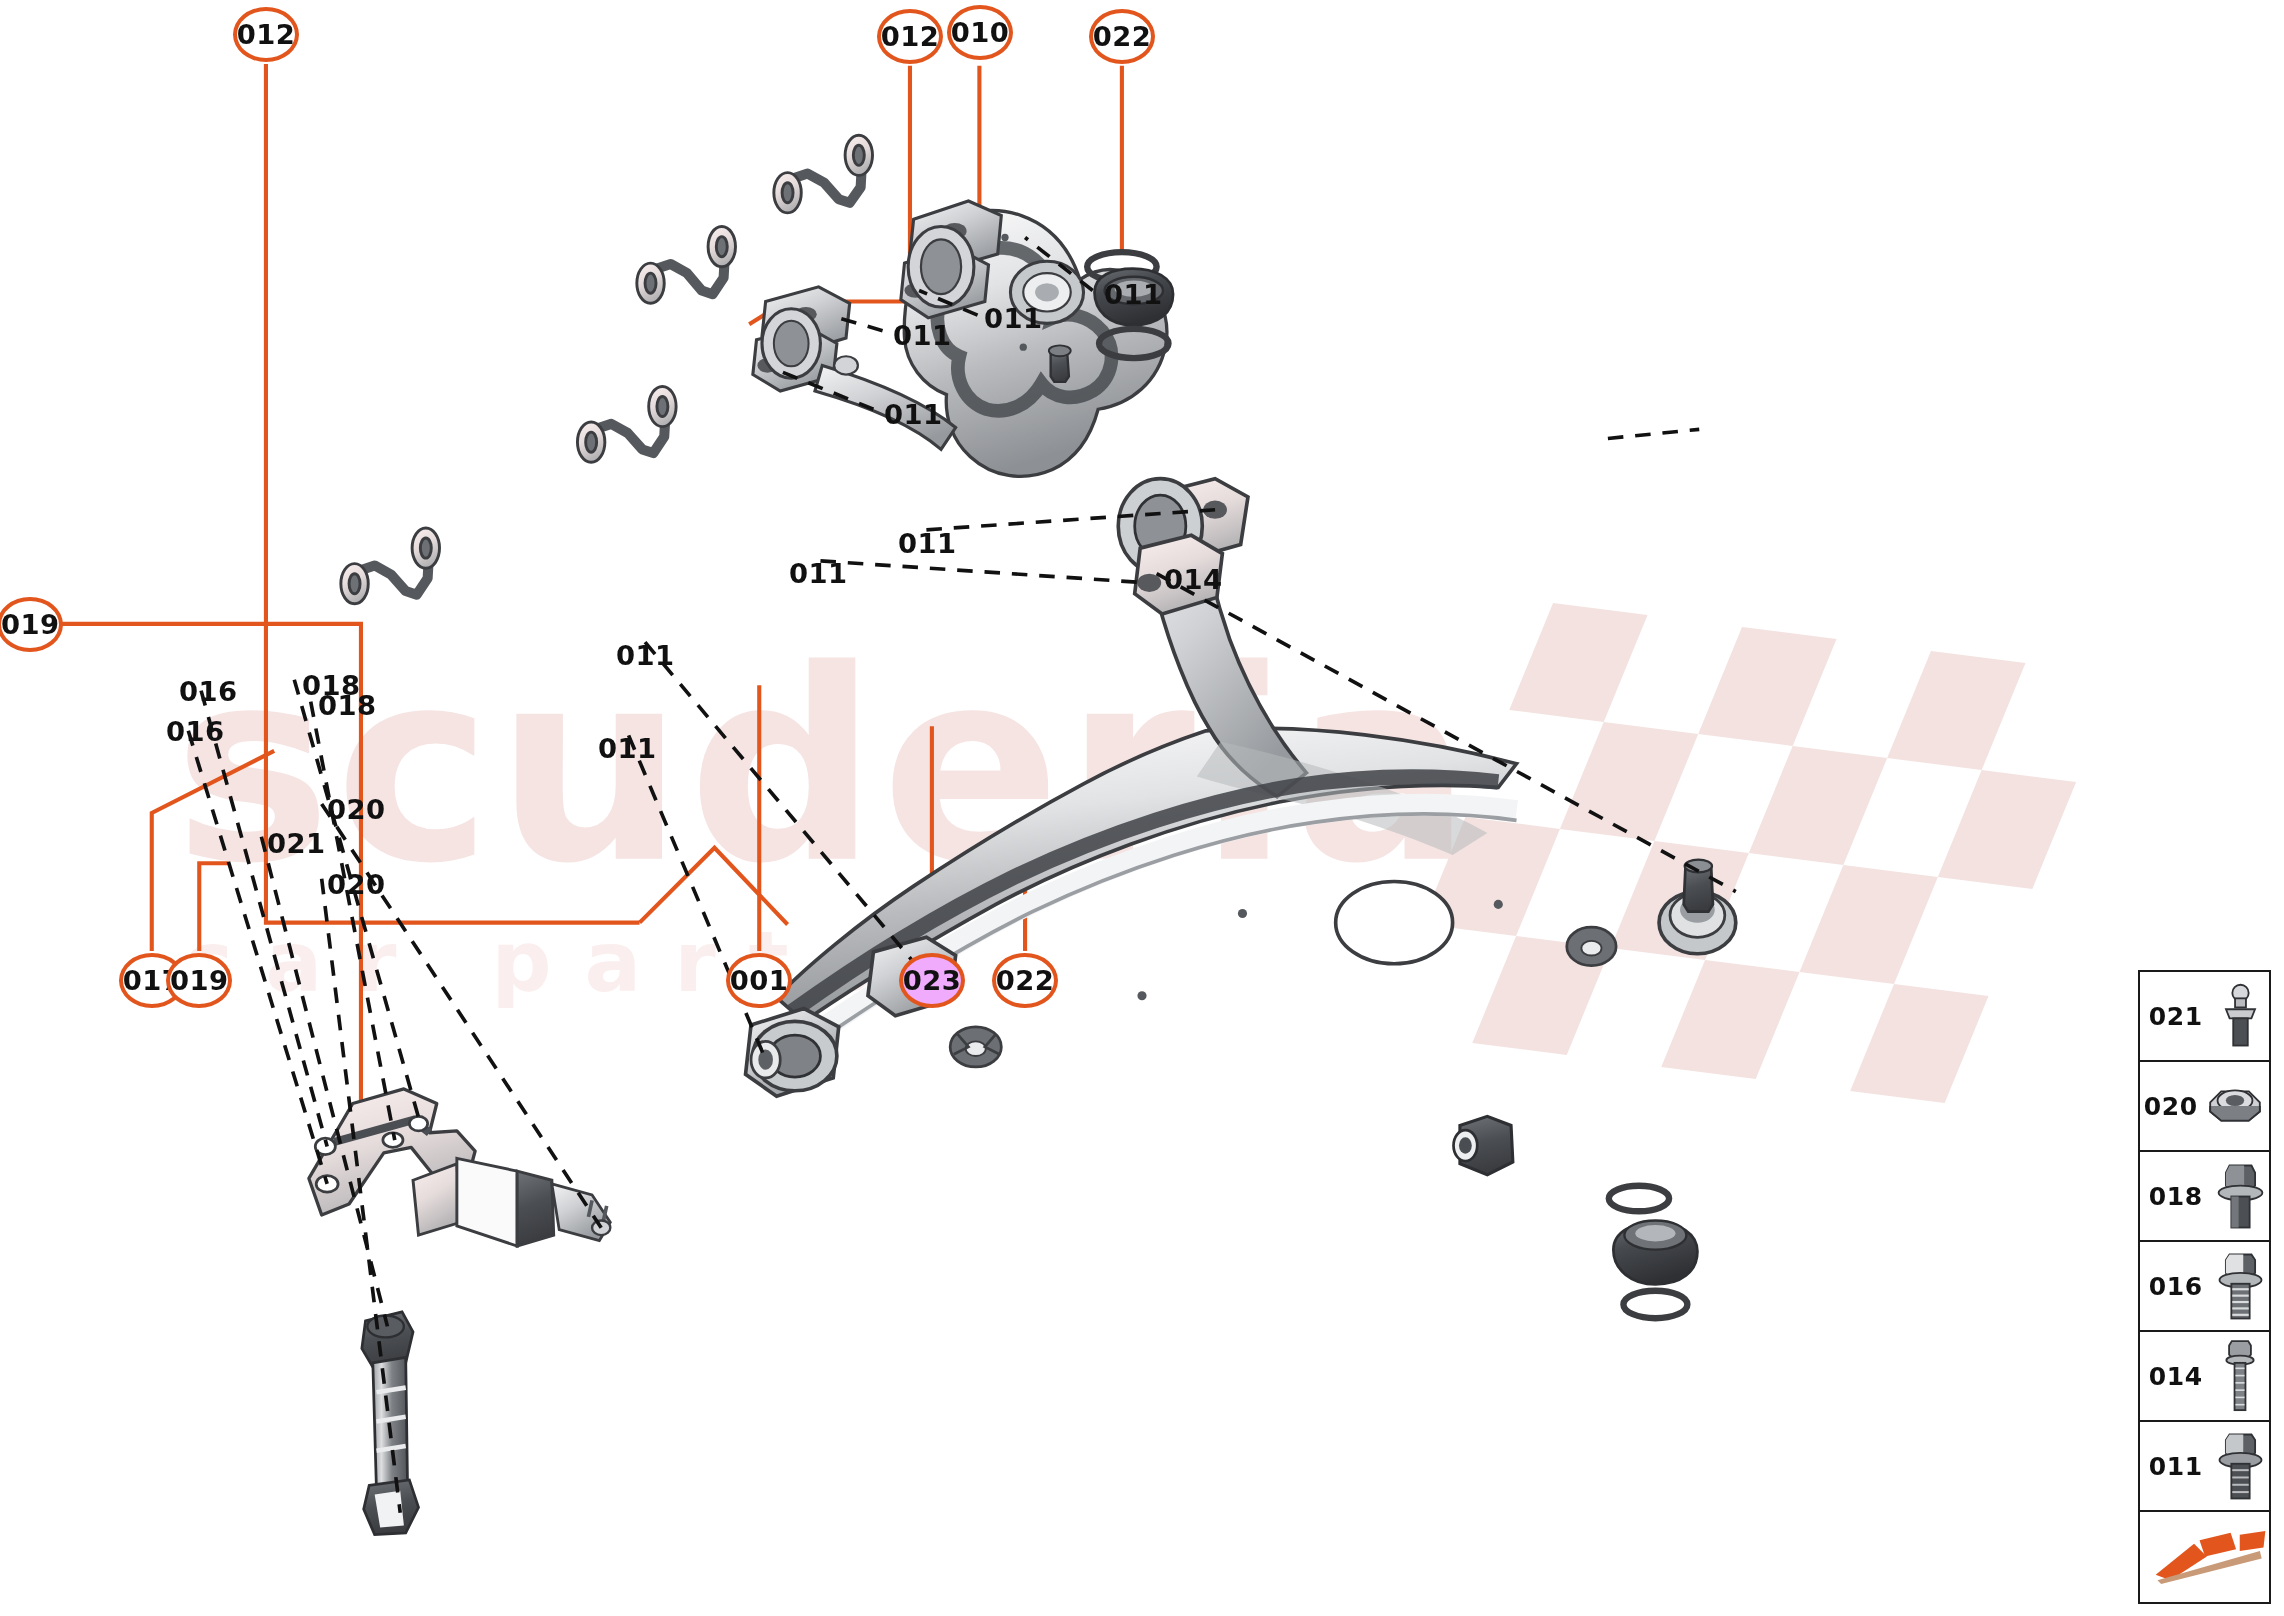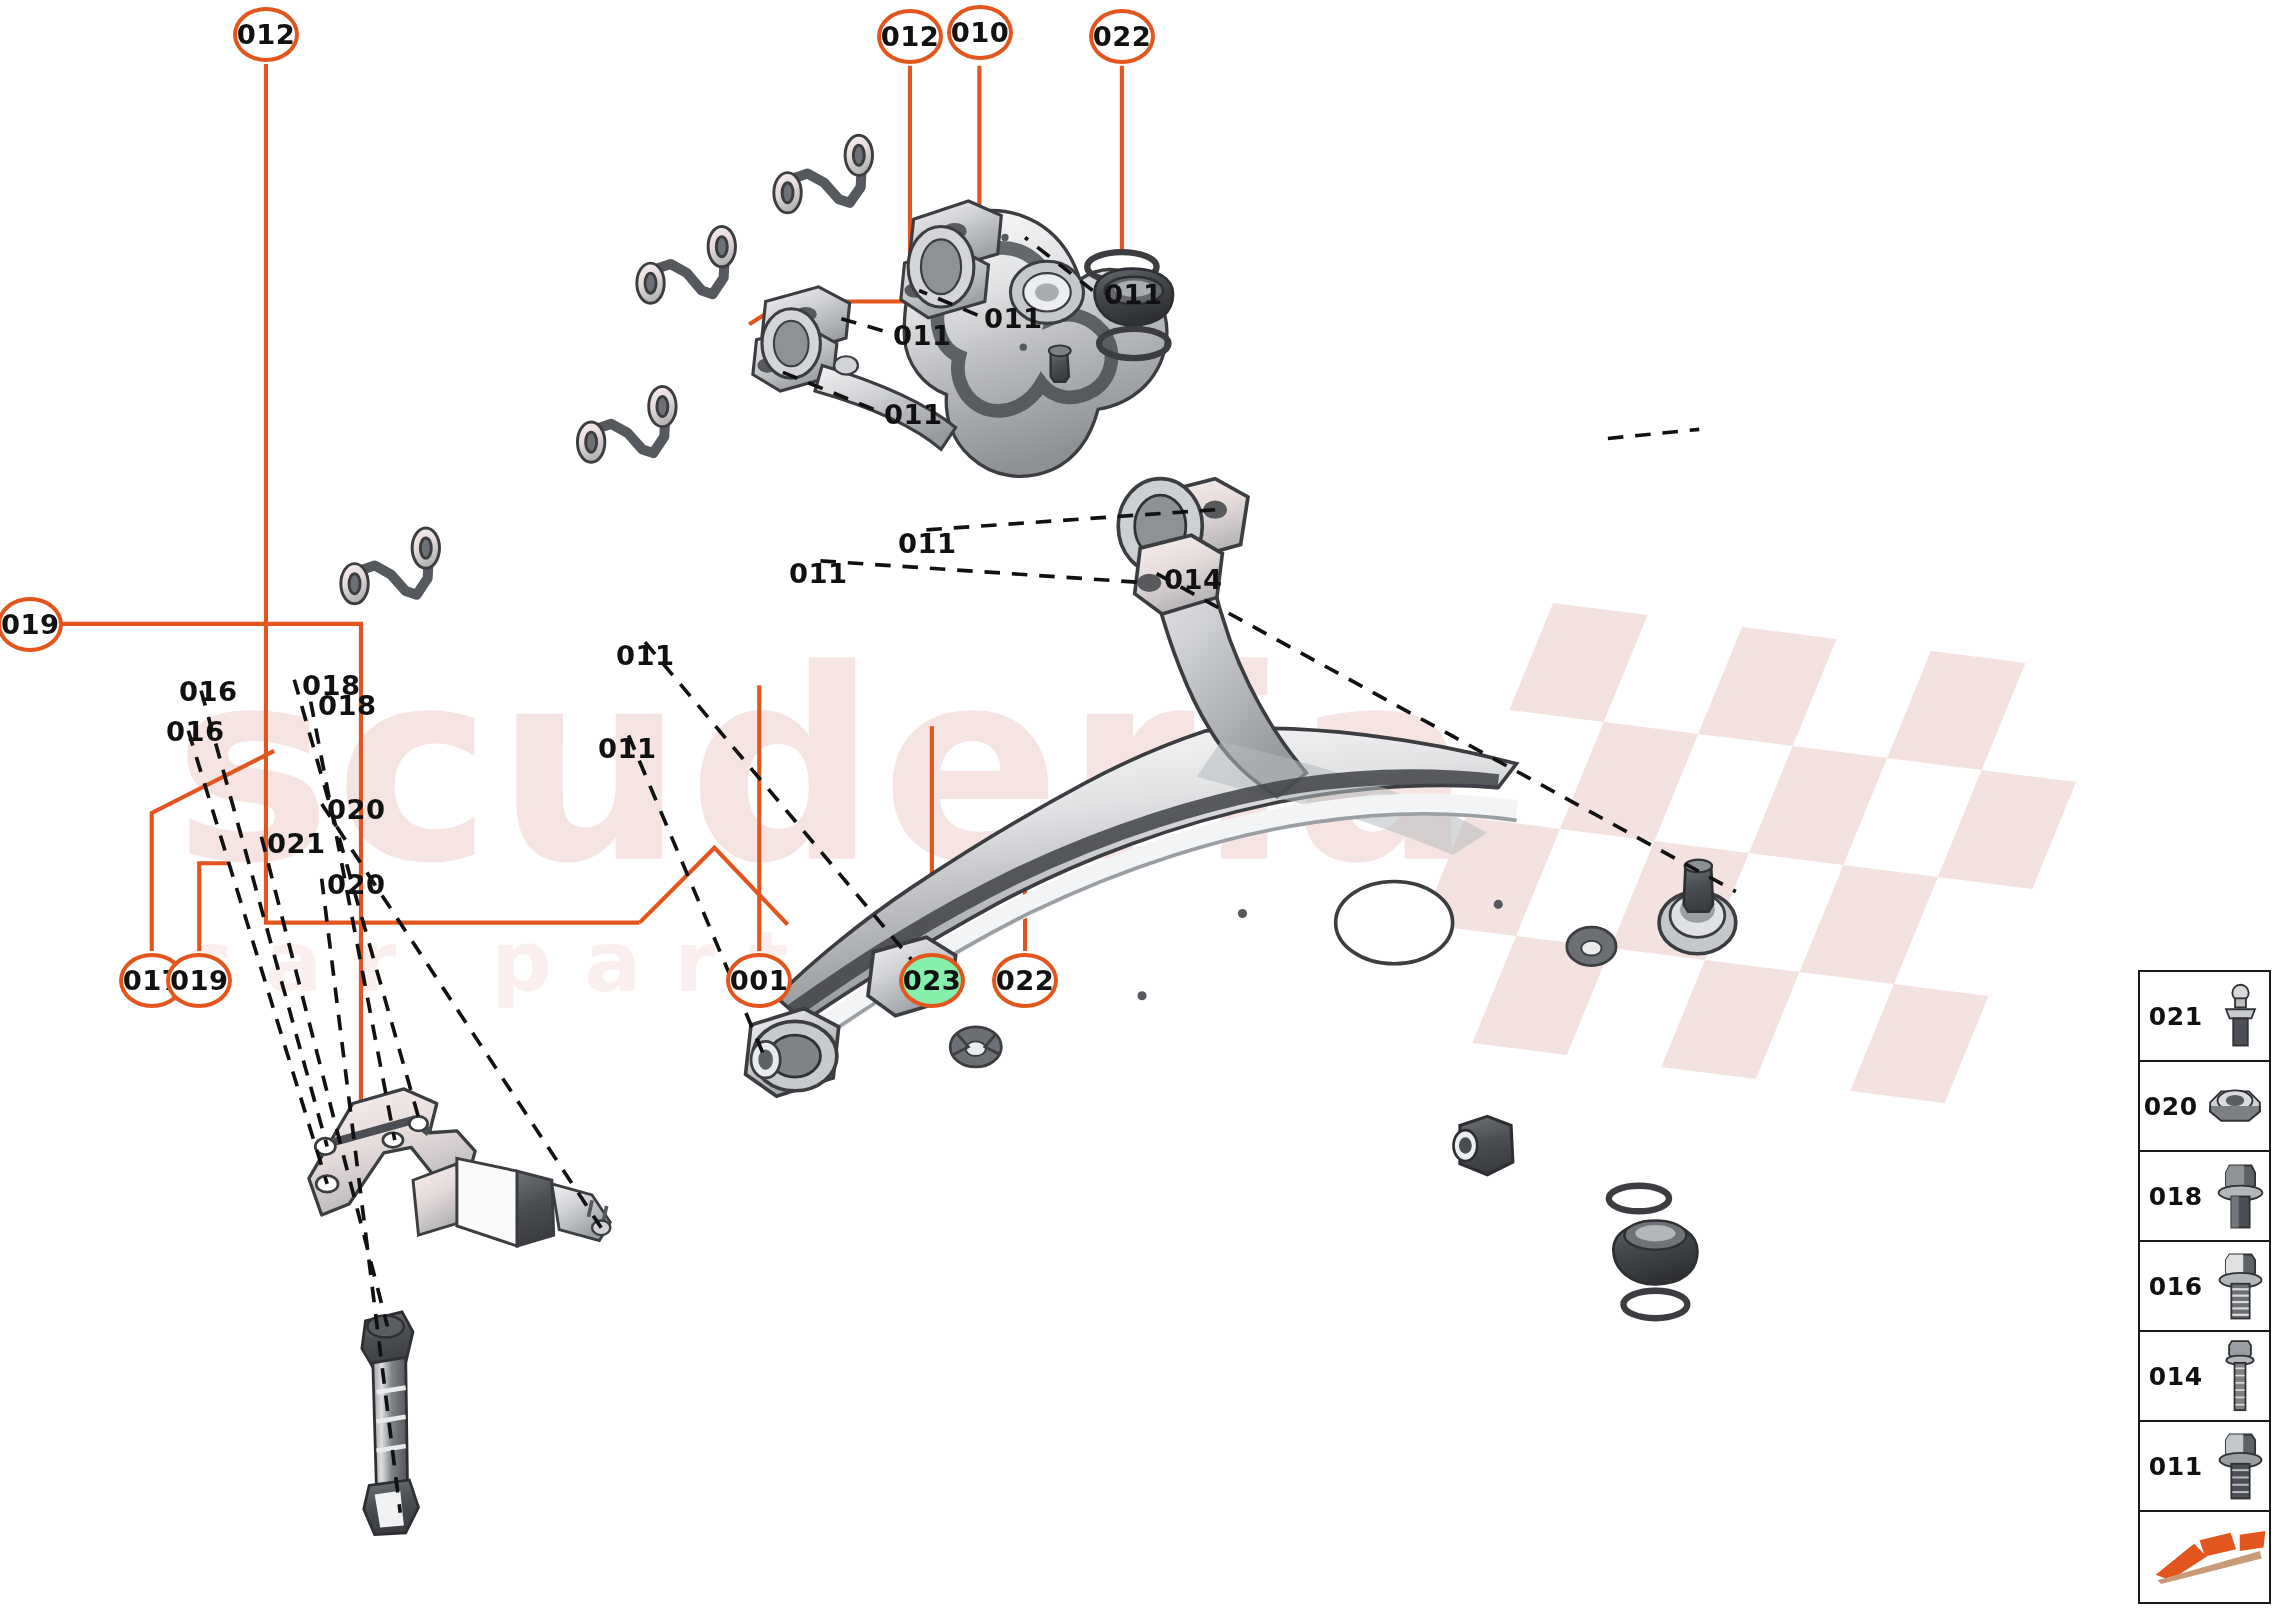--- a/index.html
+++ b/index.html
@@ -381,21 +381,21 @@
       </div>
       <div style="position: absolute; left: 119px; top: 953px; width: 66px; height: 55px; border: 4.1px solid rgb(226, 86, 30); border-radius: 50%; background: rgb(255, 255, 255); display: flex; align-items: center; justify-content: center; box-sizing: border-box;">
         <span style="font-family: &quot;DejaVu Sans&quot;, sans-serif; font-size: 27.4px; font-weight: bold; color: rgb(17, 17, 17); letter-spacing: 0.5px;">017</span>
       </div>
       <div style="position: absolute; left: 166px; top: 953px; width: 66px; height: 55px; border: 4.1px solid rgb(226, 86, 30); border-radius: 50%; background: rgb(255, 255, 255); display: flex; align-items: center; justify-content: flex-start; box-sizing: border-box;">
         <span style="font-family: &quot;DejaVu Sans&quot;, sans-serif; font-size: 27.4px; font-weight: bold; color: rgb(17, 17, 17); letter-spacing: 0.5px;">019</span>
       </div>
       <div style="position: absolute; left: 726px; top: 953px; width: 66px; height: 55px; border: 4.1px solid rgb(226, 86, 30); border-radius: 50%; background: rgb(255, 255, 255); display: flex; align-items: center; justify-content: center; box-sizing: border-box;">
         <span style="font-family: &quot;DejaVu Sans&quot;, sans-serif; font-size: 27.4px; font-weight: bold; color: rgb(17, 17, 17); letter-spacing: 0.5px;">001</span>
       </div>
-      <div style="position: absolute; left: 899px; top: 953px; width: 66px; height: 55px; border: 4.1px solid rgb(226, 86, 30); border-radius: 50%; background: #86efac; display: flex; align-items: center; justify-content: center; box-sizing: border-box;">
+      <div style="position: absolute; left: 899px; top: 953px; width: 66px; height: 55px; border: 4.1px solid rgb(226, 86, 30); border-radius: 50%; background: #f0abfc; display: flex; align-items: center; justify-content: center; box-sizing: border-box;">
         <span style="font-family: &quot;DejaVu Sans&quot;, sans-serif; font-size: 27.4px; font-weight: bold; color: rgb(17, 17, 17); letter-spacing: 0.5px;">023</span>
       </div>
       <div style="position: absolute; left: 992px; top: 953px; width: 66px; height: 55px; border: 4.1px solid rgb(226, 86, 30); border-radius: 50%; background: rgb(255, 255, 255); display: flex; align-items: center; justify-content: center; box-sizing: border-box;">
         <span style="font-family: &quot;DejaVu Sans&quot;, sans-serif; font-size: 27.4px; font-weight: bold; color: rgb(17, 17, 17); letter-spacing: 0.5px;">022</span>
       </div>
     </div>
 
 <div id="labels">
       <div style="position: absolute; left: 1104px; top: 279px; font-family: &quot;DejaVu Sans&quot;, sans-serif; font-size: 27.4px; font-weight: bold; color: rgb(17, 17, 17); letter-spacing: 0.5px; white-space: nowrap;">011</div>
       <div style="position: absolute; left: 984px; top: 303px; font-family: &quot;DejaVu Sans&quot;, sans-serif; font-size: 27.4px; font-weight: bold; color: rgb(17, 17, 17); letter-spacing: 0.5px; white-space: nowrap;">011</div>

